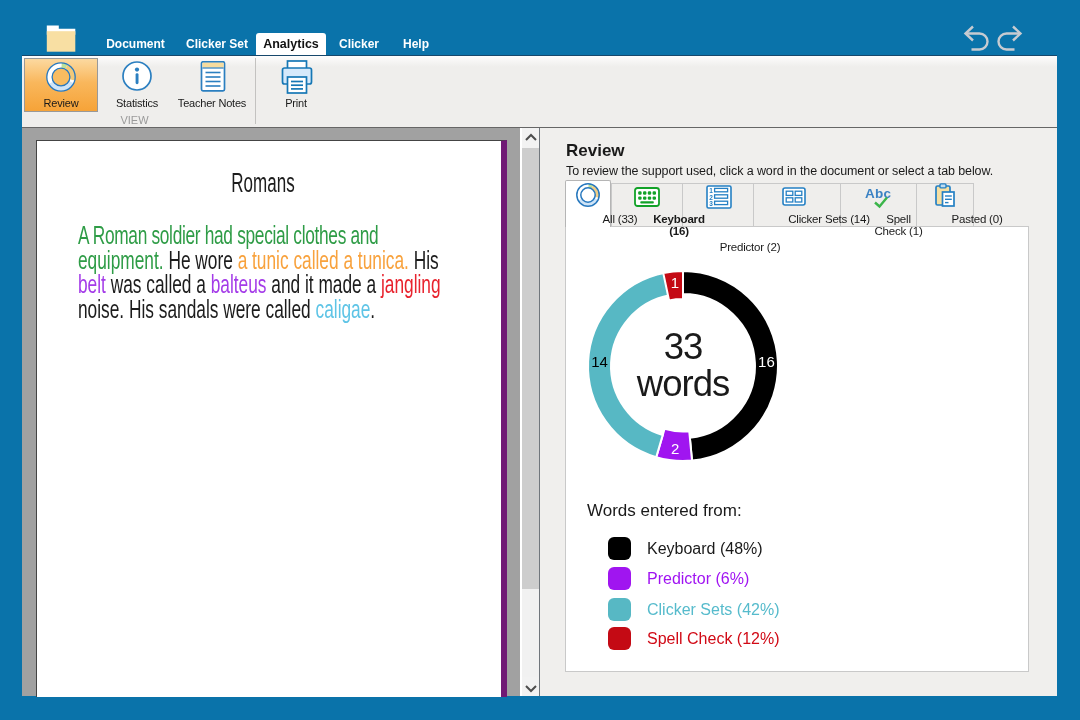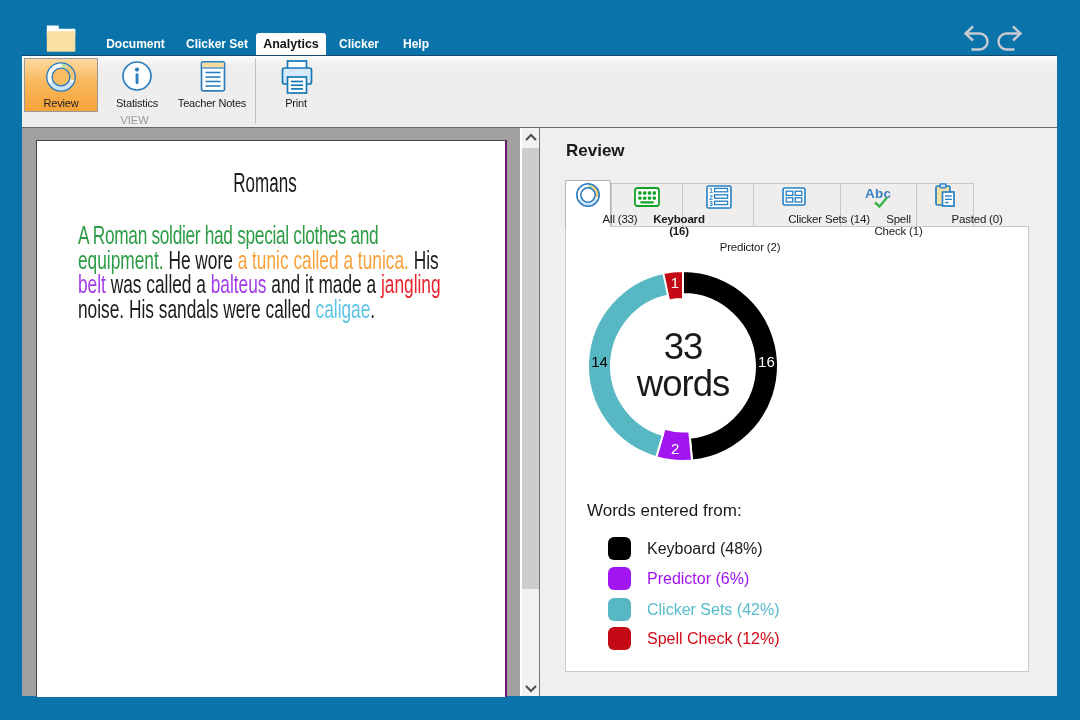--- a/index.html
+++ b/index.html
@@ -9,21 +9,21 @@
   .menutab{position:absolute;top:33px;height:23px;color:#fff;font-size:12px;font-weight:700;line-height:23px;text-align:center;white-space:nowrap;}
   #activetab{position:absolute;top:33px;height:23px;background:#fff;border-radius:3px 3px 0 0;color:#111;font-size:12.5px;font-weight:700;line-height:23px;text-align:center;}
   #topline{position:absolute;left:22px;top:55px;width:1035px;height:1px;background:#16486c;}
   #ribbon{position:absolute;left:22px;top:56px;width:1035px;height:71px;background:linear-gradient(#fdfdfd,#efeeec 15%,#efeeec);}
   #ribline{position:absolute;left:22px;top:127px;width:1035px;height:1px;background:#666;}
   #reviewbtn{position:absolute;left:2px;top:2px;width:74px;height:54px;background:linear-gradient(#fcd9a0,#f9b75c 45%,#f6a338);border:1px solid #999;box-sizing:border-box;}
   .riblabel{position:absolute;top:41px;font-size:11px;letter-spacing:-0.2px;color:#1a1a1a;text-align:center;white-space:nowrap;}
   #viewlbl{position:absolute;left:0;top:58px;width:225px;text-align:center;font-size:11px;color:#9a9a9a;}
   .vsep{position:absolute;top:2px;width:1px;height:66px;background:#c3c2c0;}
   #docarea{position:absolute;left:22px;top:128px;width:498px;height:568px;background:#a1a1a1;}
-  #page{position:absolute;left:14px;top:12px;width:471px;height:557px;background:#fff;border:1px solid #444;border-right:2px solid #701a75;border-bottom:none;box-sizing:border-box;}
+  #page{position:absolute;left:14px;top:12px;width:471px;height:557px;background:#fff;border:1px solid #444;border-right:6px solid #701a75;border-bottom:none;box-sizing:border-box;}
   #scrollbar{position:absolute;left:520px;top:128px;width:19px;height:568px;background:#f1f1f1;border-left:2px solid #fff;box-sizing:border-box;}
   #panelsep{position:absolute;left:539px;top:128px;width:1px;height:568px;background:#70767c;}
   #rpanel{position:absolute;left:543px;top:128px;width:514px;height:568px;background:#f0efed;}
   #rphead{position:absolute;left:23px;top:13px;font-size:17px;font-weight:700;color:#1a1a1a;}
   #rpsub{position:absolute;left:23px;top:36px;font-size:12.5px;color:#1a1a1a;letter-spacing:-0.1px;}
   .tab{position:absolute;top:55px;height:44px;background:#efeeec;border:1px solid #c9c9c9;box-sizing:border-box;z-index:1;}
   #tabactive{position:absolute;top:52px;height:47px;background:#fff;border:1px solid #b5b5b5;border-bottom:none;border-radius:2px 2px 0 0;box-sizing:border-box;z-index:3;}
   .tablbl{position:absolute;top:85px;text-align:center;font-size:11.5px;color:#1a1a1a;letter-spacing:-0.2px;z-index:4;padding-left:32px;}
   #contentbox{position:absolute;left:22px;top:98px;width:464px;height:446px;background:#fff;border:1px solid #c9c9c9;box-sizing:border-box;z-index:2;}
   .legsq{position:absolute;left:65px;width:23px;height:23px;border-radius:6px;z-index:3;}
@@ -121,20 +121,21 @@
   <div class="abs" style="left:522px;top:148px;width:17px;height:441px;background:#cdcdcd;"></div>
   <div class="abs" style="left:522px;top:677px;width:17px;height:19px;background:#f2f2f2;"></div>
   <svg class="abs" style="left:522px;top:683px" width="18" height="12">
       <path d="M4,3 L9,8 L14,3" fill="none" stroke="#4d4d4d" stroke-width="2"></path>
     </svg>
   <div id="panelsep"></div>
   <div class="abs" style="left:540px;top:128px;width:3px;height:568px;background:#f0efed;"></div>
 
   <div id="rpanel">
     <div id="rphead">Review</div>
+    <div id="rpsub">To review the support used, click a word in the document or select a tab below.</div>
 
     <div id="tabactive" style="left:22px;width:46px;"></div>
     <div class="tab" style="left:68px;width:72px;"></div>
     <div class="tab" style="left:139px;width:72px;"></div>
     <div class="tab" style="left:210px;width:88px;"></div>
     <div class="tab" style="left:297px;width:77px;"></div>
     <div class="tab" style="left:373px;width:58px;"></div>
 
     <svg class="abs" style="left:32px;top:54px;z-index:4" width="26" height="26">
       <circle cx="13" cy="13" r="11.2" fill="#fff"></circle>

